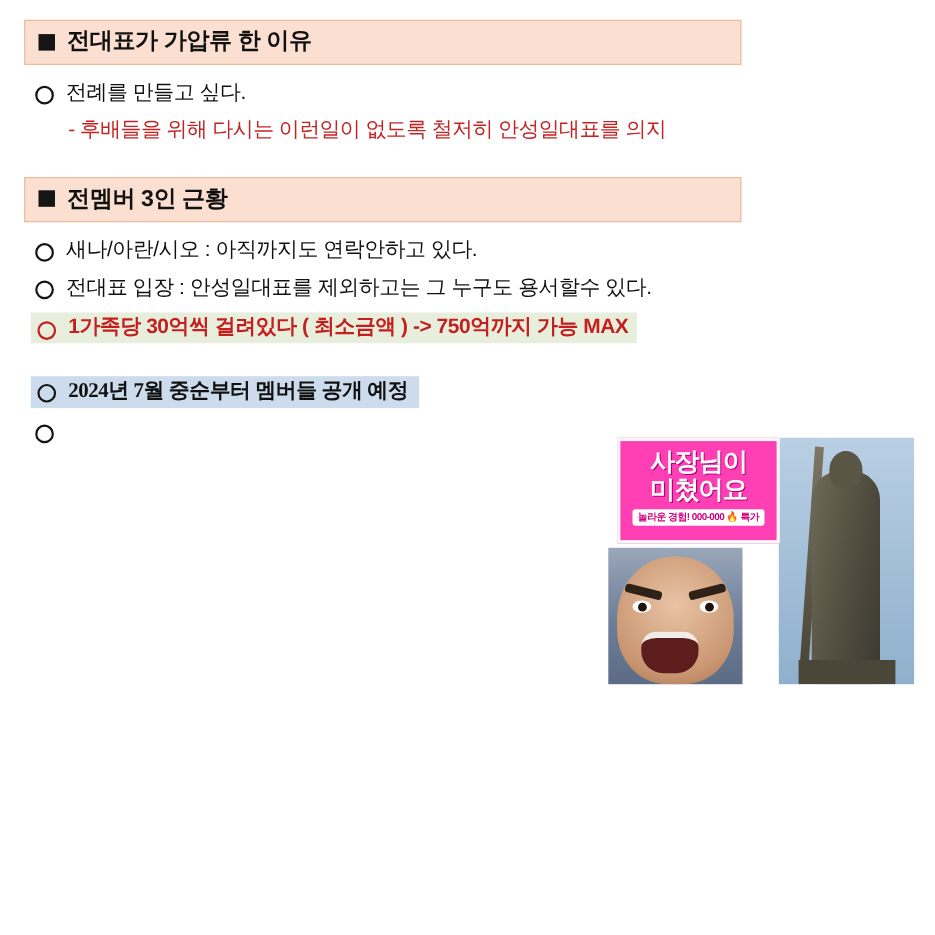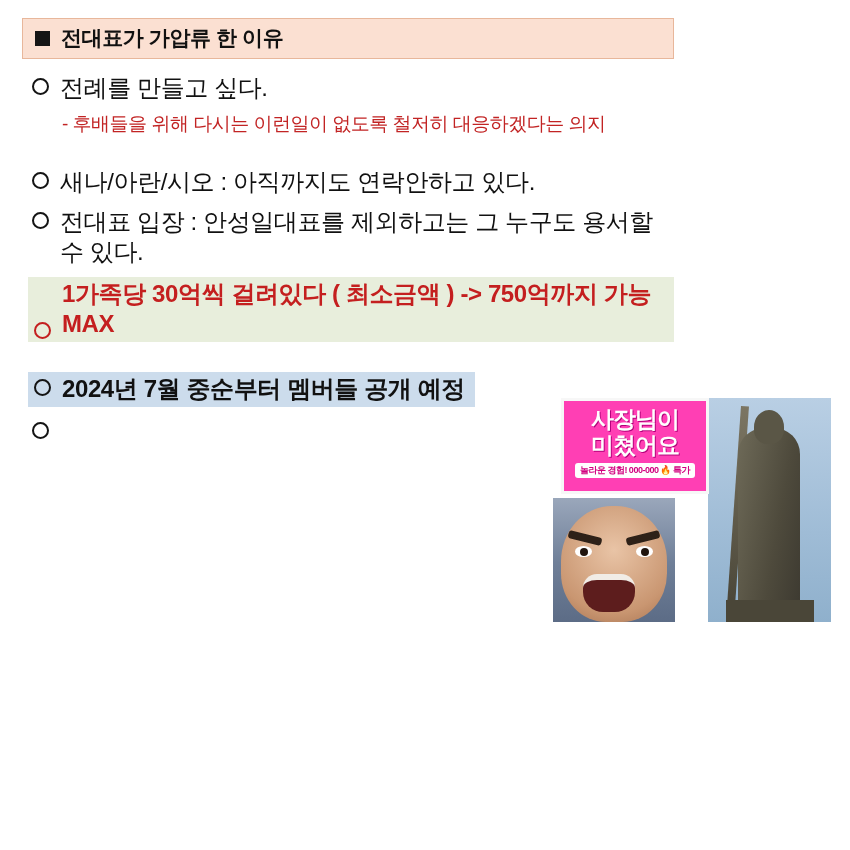--- a/index.html
+++ b/index.html
@@ -45,21 +45,21 @@
     font-weight: bold;
     letter-spacing: -0.4px;
     line-height: 1.15;
   }
 
   
   .line {
     display: flex;
     align-items: flex-start;
     margin: 0 0 10px 6px;
-    font-size: 24px;
+    font-size: 19px;
     letter-spacing: -0.4px;
   }
   .circ {
     flex: 0 0 auto;
     width: 17px;
     height: 17px;
     border: 2px solid #141414;
     border-radius: 50%;
     margin: 5px 11px 0 4px;
     box-sizing: border-box;
@@ -91,20 +91,21 @@
   }
 
   .hl-blue {
     background: #ccdcec;
     display: inline-flex;
     align-items: flex-start;
     padding: 2px 10px 3px 4px;
   }
   .hl-blue .ltext {
     font-weight: bold;
+    font-family: Liberation Serif, serif;
   }
   .hl-blue .circ {
     margin-left: 2px;
   }
   .gap-md { height: 16px; }
   .gap-lg { height: 20px; }
 
   
   .collage {
     position: absolute;
@@ -254,25 +255,29 @@
   <div class="section-head">
     <span class="sq"></span>
     <span class="htext">전대표가 가압류 한 이유</span>
   </div>
 
   <div class="line">
     <span class="circ"></span>
     <span class="ltext">전례를 만들고 싶다.</span>
   </div>
 
-  <div class="subline">- 후배들을 위해 다시는 이런일이 없도록 철저히 대응하겠다는 의지</div>
+  <div class="subline">- 후배들을 위해 다시는 이런일이 없도록 철저히 안성일대표를 의지</div>
 
   <div class="gap-md"></div>
 
   
+  <div class="section-head">
+    <span class="sq"></span>
+    <span class="htext">전멤버 3인 근황</span>
+  </div>
 
   <div class="line">
     <span class="circ"></span>
     <span class="ltext">새나/아란/시오 : 아직까지도 연락안하고 있다.</span>
   </div>
 
   <div class="line">
     <span class="circ"></span>
     <span class="ltext">전대표 입장 : 안성일대표를 제외하고는 그 누구도 용서할수 있다.</span>
   </div>

